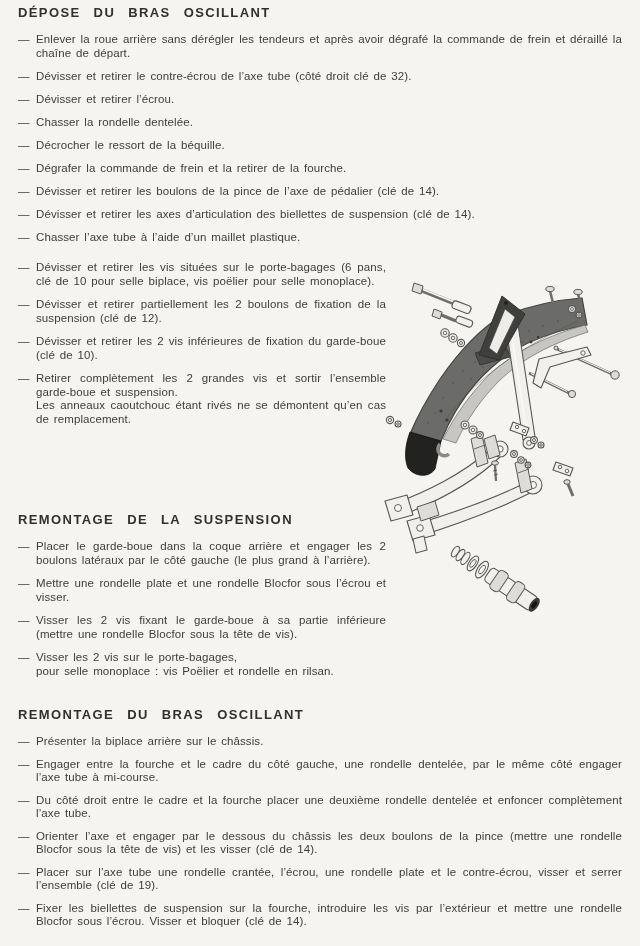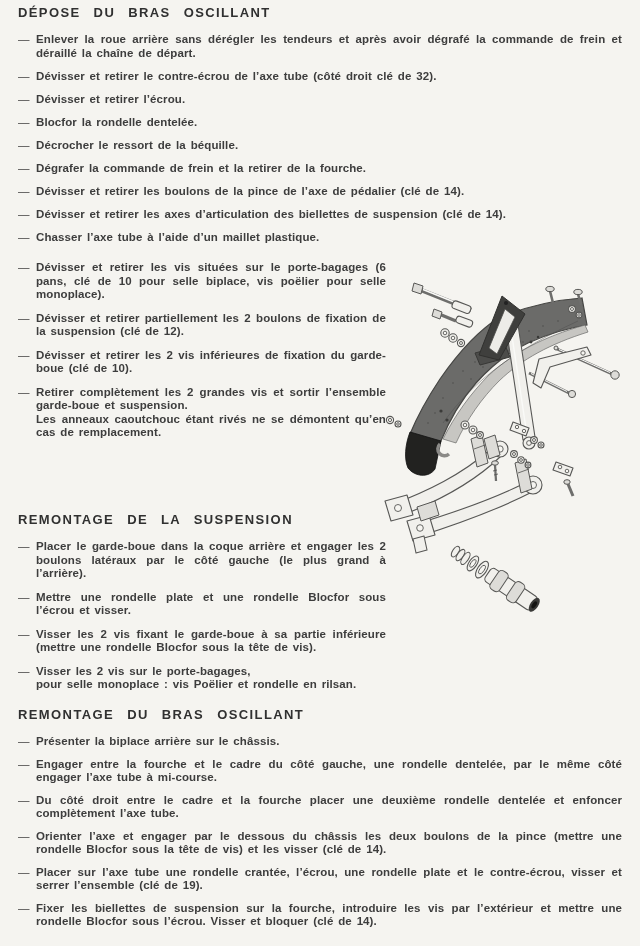--- a/index.html
+++ b/index.html
@@ -23,21 +23,21 @@
   .section.remontage-bras-oscillant{top:707px;}
   .title{
     margin:0 0 13px 0;
     font-size:13px;font-weight:bold;color:var(--heading-ink);
     letter-spacing:1.4px;word-spacing:8px;
   }
   .item{display:flex;align-items:flex-start;margin-bottom:10px;}
   .depose-bras-oscillant .item{margin-bottom:9.5px;}
   .remontage-bras-oscillant .item{margin-bottom:9px;}
   .dash{flex:0 0 18px;font-size:11.5px;line-height:13.5px;color:var(--ink);}
-  .body{flex:1;min-width:0;font-weight:bold;}
+  .body{flex:1;min-width:0;}
   .ln{
     font-size:11.5px;line-height:13.5px;letter-spacing:0.1px;word-spacing:1.5px;
     text-align:justify;
   }
   .figure{position:absolute;left:383px;top:263px;width:252px;height:386px;}
   .p{fill:#f1f0ec;stroke:#575755;stroke-width:1.1;stroke-linejoin:round;}
   .p2{fill:#dddcd8;stroke:#575755;stroke-width:1;stroke-linejoin:round;}
   .hole{fill:#f6f5f1;stroke:#575755;stroke-width:0.9;}
   .shaft{stroke:#6e6e6c;fill:none;}
   .shine{stroke:#fafaf8;fill:none;}
@@ -63,21 +63,21 @@
       </div>
       <div class="item">
         <span class="dash">—</span>
         <div class="body">
           <div class="ln">Dévisser et retirer l’écrou.</div>
         </div>
       </div>
       <div class="item">
         <span class="dash">—</span>
         <div class="body">
-          <div class="ln">Blocfor la rondelle dentelée.</div>
+          <div class="ln">Chasser la rondelle dentelée.</div>
         </div>
       </div>
       <div class="item">
         <span class="dash">—</span>
         <div class="body">
           <div class="ln">Décrocher le ressort de la béquille.</div>
         </div>
       </div>
       <div class="item">
         <span class="dash">—</span>

